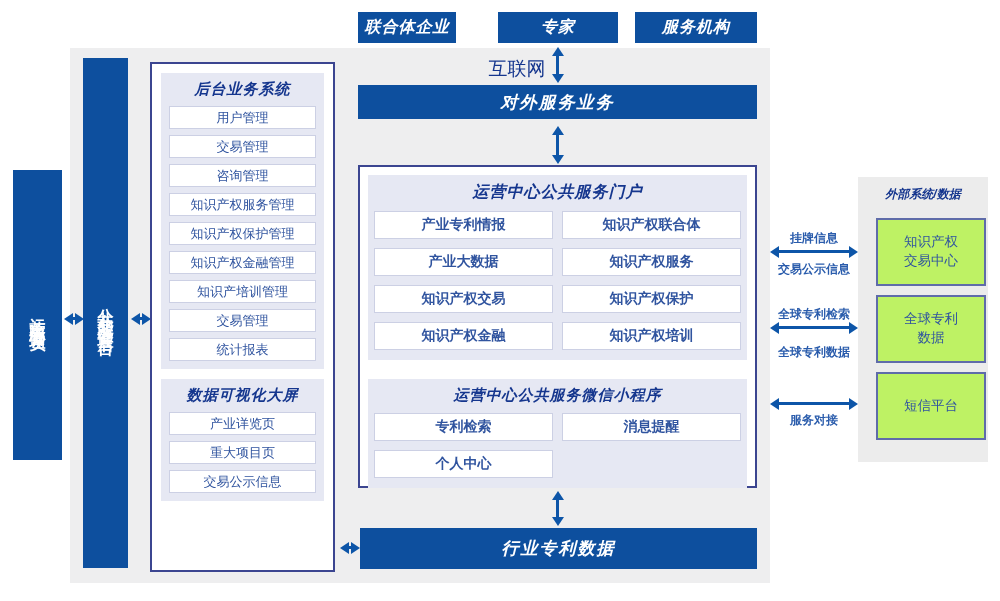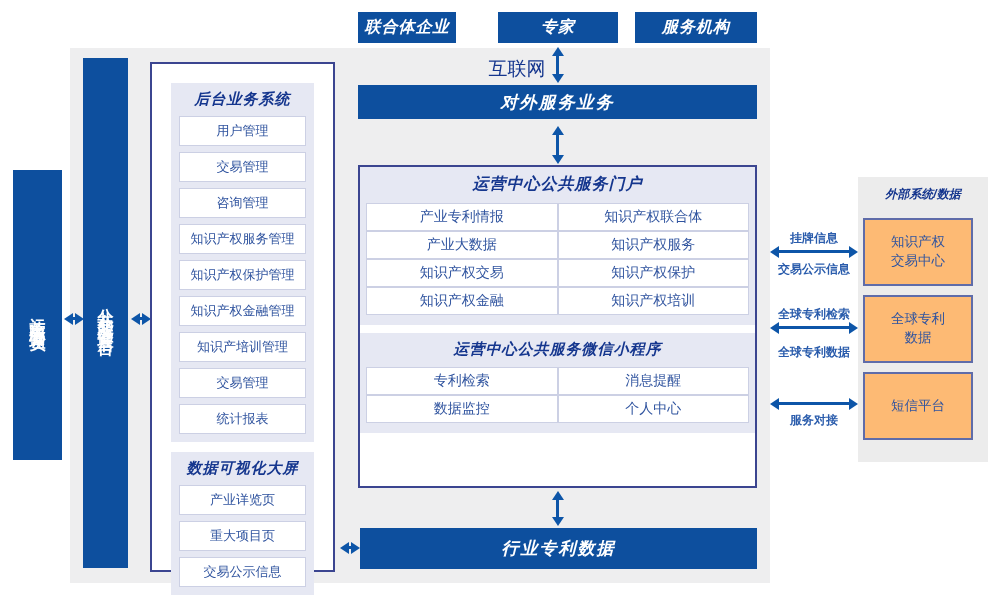--- a/index.html
+++ b/index.html
@@ -28,22 +28,22 @@
          font-size:16px;line-height:1;}
 
   .outer-panel{position:absolute;background:#fff;border:2px solid var(--navy-border);
                display:flex;flex-direction:column;}
   .sub-panel{background:var(--lav);}
   .sub-title{text-align:center;font-weight:bold;font-style:italic;color:var(--title-text);
              padding:7px 0 6px;font-size:15px;letter-spacing:1px;}
   .item{background:#fff;border:1px solid var(--item-border);color:var(--item-text);
         display:flex;align-items:center;justify-content:center;font-size:13px;}
   .vlist{display:flex;flex-direction:column;gap:6px;padding:1px 8px 8px;}
-  .vlist .item{height:30px;flex:none;}
-  .grid2{display:grid;grid-template-columns:1fr 1fr;padding:2px 6px 10px;}
+  .vlist .item{height:23px;flex:none;}
+  .grid2{display:grid;grid-template-columns:1fr 1fr;gap:9px;padding:2px 6px 10px;font-weight:bold;}
   .grid2 .item{height:28px;font-size:14px;}
 
   .h-arrow{position:absolute;height:3px;background:var(--arrow);}
   .h-arrow::before{content:"";position:absolute;left:-9px;top:50%;transform:translateY(-50%);
     border-top:6px solid transparent;border-bottom:6px solid transparent;border-right:9px solid var(--arrow);}
   .h-arrow::after{content:"";position:absolute;right:-9px;top:50%;transform:translateY(-50%);
     border-top:6px solid transparent;border-bottom:6px solid transparent;border-left:9px solid var(--arrow);}
   .v-arrow{position:absolute;width:3px;background:var(--arrow);}
   .v-arrow::before{content:"";position:absolute;top:-9px;left:50%;transform:translateX(-50%);
     border-left:6px solid transparent;border-right:6px solid transparent;border-bottom:9px solid var(--arrow);}
@@ -51,21 +51,21 @@
     border-left:6px solid transparent;border-right:6px solid transparent;border-top:9px solid var(--arrow);}
 
   .link-label{position:absolute;left:764px;width:100px;text-align:center;
               font-size:12px;font-weight:bold;color:var(--label-text);}
   .net-label{position:absolute;left:486px;top:56px;width:62px;text-align:center;
              font-size:19px;font-weight:normal;color:var(--title-text);}
 
   .ext-panel{position:absolute;left:858px;top:177px;width:130px;height:285px;}
   .ext-title{text-align:center;font-weight:bold;font-style:italic;color:var(--title-text);
              font-size:12px;margin-top:9px;}
-  .ext-box{position:absolute;left:5px;width:110px;height:68px;background:#fdba74;
+  .ext-box{position:absolute;left:18px;width:110px;height:68px;background:#bef264;
            border:2px solid #5f6ca9;color:var(--item-text);font-size:13.5px;
            display:flex;align-items:center;justify-content:center;text-align:center;
            white-space:pre-line;line-height:1.4;}
 </style>
 </head>
 <body>
 
 <div class="stage">
 
   <div class="bg-main"></div>
@@ -83,21 +83,21 @@
   <div class="v-arrow" style="left:556px;top:135px;height:20px;"></div>
 
   <div class="bluebox vtext" style="left:13px;top:170px;width:49px;height:290px;letter-spacing:3px;">运营中心管理员</div>
 
   <div class="h-arrow" style="left:73px;top:317px;width:2px;"></div>
 
   <div class="bluebox vtext" style="left:83px;top:58px;width:45px;height:510px;">公共功能及管理后台</div>
 
   <div class="h-arrow" style="left:140px;top:317px;width:2px;"></div>
 
-  <div class="outer-panel" style="left:150px;top:62px;width:185px;height:510px;padding:19px;gap:10px;">
+  <div class="outer-panel" style="left:150px;top:62px;width:185px;height:510px;padding:9px;gap:10px;">
     <div class="sub-panel">
       <div class="sub-title">后台业务系统</div>
       <div class="vlist">
         <div class="item">用户管理</div>
         <div class="item">交易管理</div>
         <div class="item">咨询管理</div>
         <div class="item">知识产权服务管理</div>
         <div class="item">知识产权保护管理</div>
         <div class="item">知识产权金融管理</div>
         <div class="item">知识产培训管理</div>
@@ -108,40 +108,39 @@
     <div class="sub-panel">
       <div class="sub-title">数据可视化大屏</div>
       <div class="vlist">
         <div class="item">产业详览页</div>
         <div class="item">重大项目页</div>
         <div class="item">交易公示信息</div>
       </div>
     </div>
   </div>
 
-  <div class="outer-panel" style="left:358px;top:165px;width:399px;height:323px;padding:0;gap:8px;">
+  <div class="outer-panel" style="left:358px;top:165px;width:399px;height:323px;padding:8px;gap:8px;">
     <div class="sub-panel" style="flex:none;">
       <div class="sub-title" style="font-size:16px;">运营中心公共服务门户</div>
       <div class="grid2">
         <div class="item">产业专利情报</div>
         <div class="item">知识产权联合体</div>
         <div class="item">产业大数据</div>
         <div class="item">知识产权服务</div>
         <div class="item">知识产权交易</div>
         <div class="item">知识产权保护</div>
         <div class="item">知识产权金融</div>
         <div class="item">知识产权培训</div>
       </div>
     </div>
-    <div class="sub-panel" style="flex:none;">
+    <div class="sub-panel" style="flex:none;margin-top:11px;">
       <div class="sub-title">运营中心公共服务微信小程序</div>
       <div class="grid2">
         <div class="item">专利检索</div>
         <div class="item">消息提醒</div>
-        <div class="item">数据监控</div>
         <div class="item">个人中心</div>
       </div>
     </div>
   </div>
 
   <div class="v-arrow" style="left:556px;top:500px;height:17px;"></div>
   <div class="h-arrow" style="left:349px;top:546px;width:2px;"></div>
   <div class="bluebox bar italic" style="left:360px;top:528px;width:397px;height:41px;">行业专利数据</div>
 
   <div class="ext-panel">

